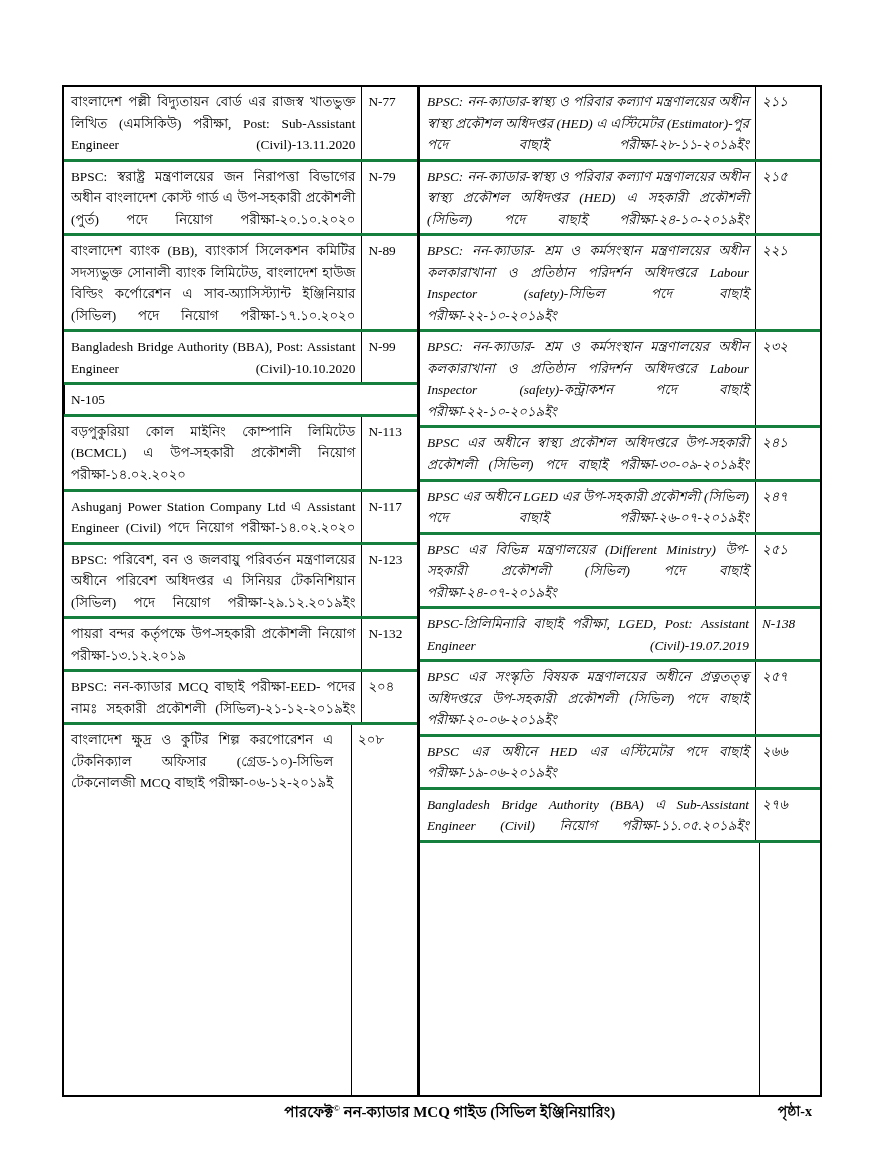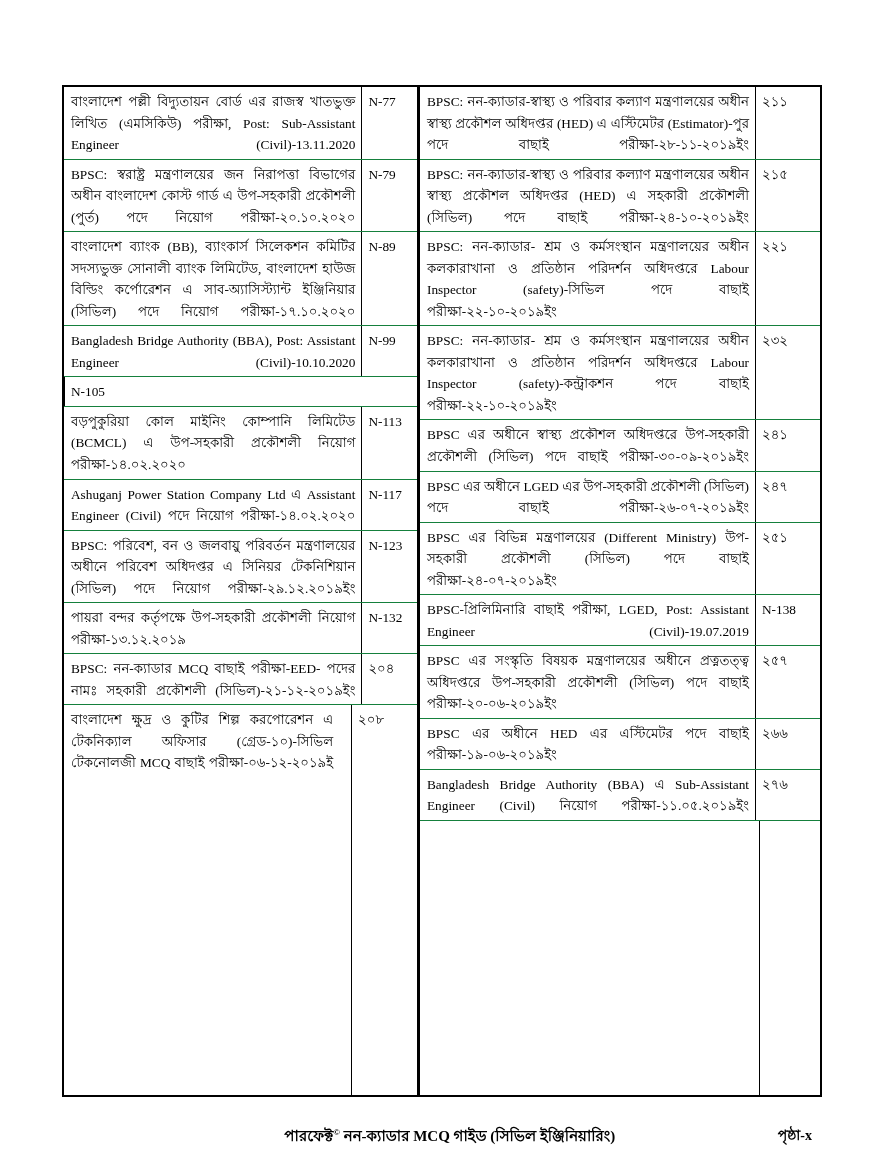--- a/index.html
+++ b/index.html
@@ -34,24 +34,25 @@
     display: flex;
     flex-direction: column;
   }
   .col-left {
     width: 356px;
     border-right: 3px solid #000;
   }
   .col-right {
     width: 400px;
     flex: 1;
+    font-style: italic;
   }
   .row {
     display: flex;
-    border-bottom: 1px solid #15803d;
+    border-bottom: 3px solid #15803d;
     box-sizing: border-box;
   }
   .row:last-child {
     border-bottom: none;
     gap: 12px;
   }
   .cell-text {
     box-sizing: border-box;
     padding: 4px 6px 3px 7px;
     font-size: 13.3px;
@@ -79,21 +80,21 @@
     display: flex;
   }
   .spacer-row .cell-text { width: 335px; }
   .spacer-row .cell-page { width: 62px; border-left: 1px solid #000; }
   .col-left .spacer-row .cell-text { width: 300px; }
   .col-left .spacer-row .cell-page { width: 71px; }
 
   .footer {
     position: absolute;
     left: 62px;
-    top: 1116px;
+    top: 1092px;
     width: 760px;
     height: 40px;
     display: flex;
     align-items: center;
     box-sizing: border-box;
     padding: 0 10px 0 0;
   }
   .footer-center {
     flex: 1;
     text-align: center;

